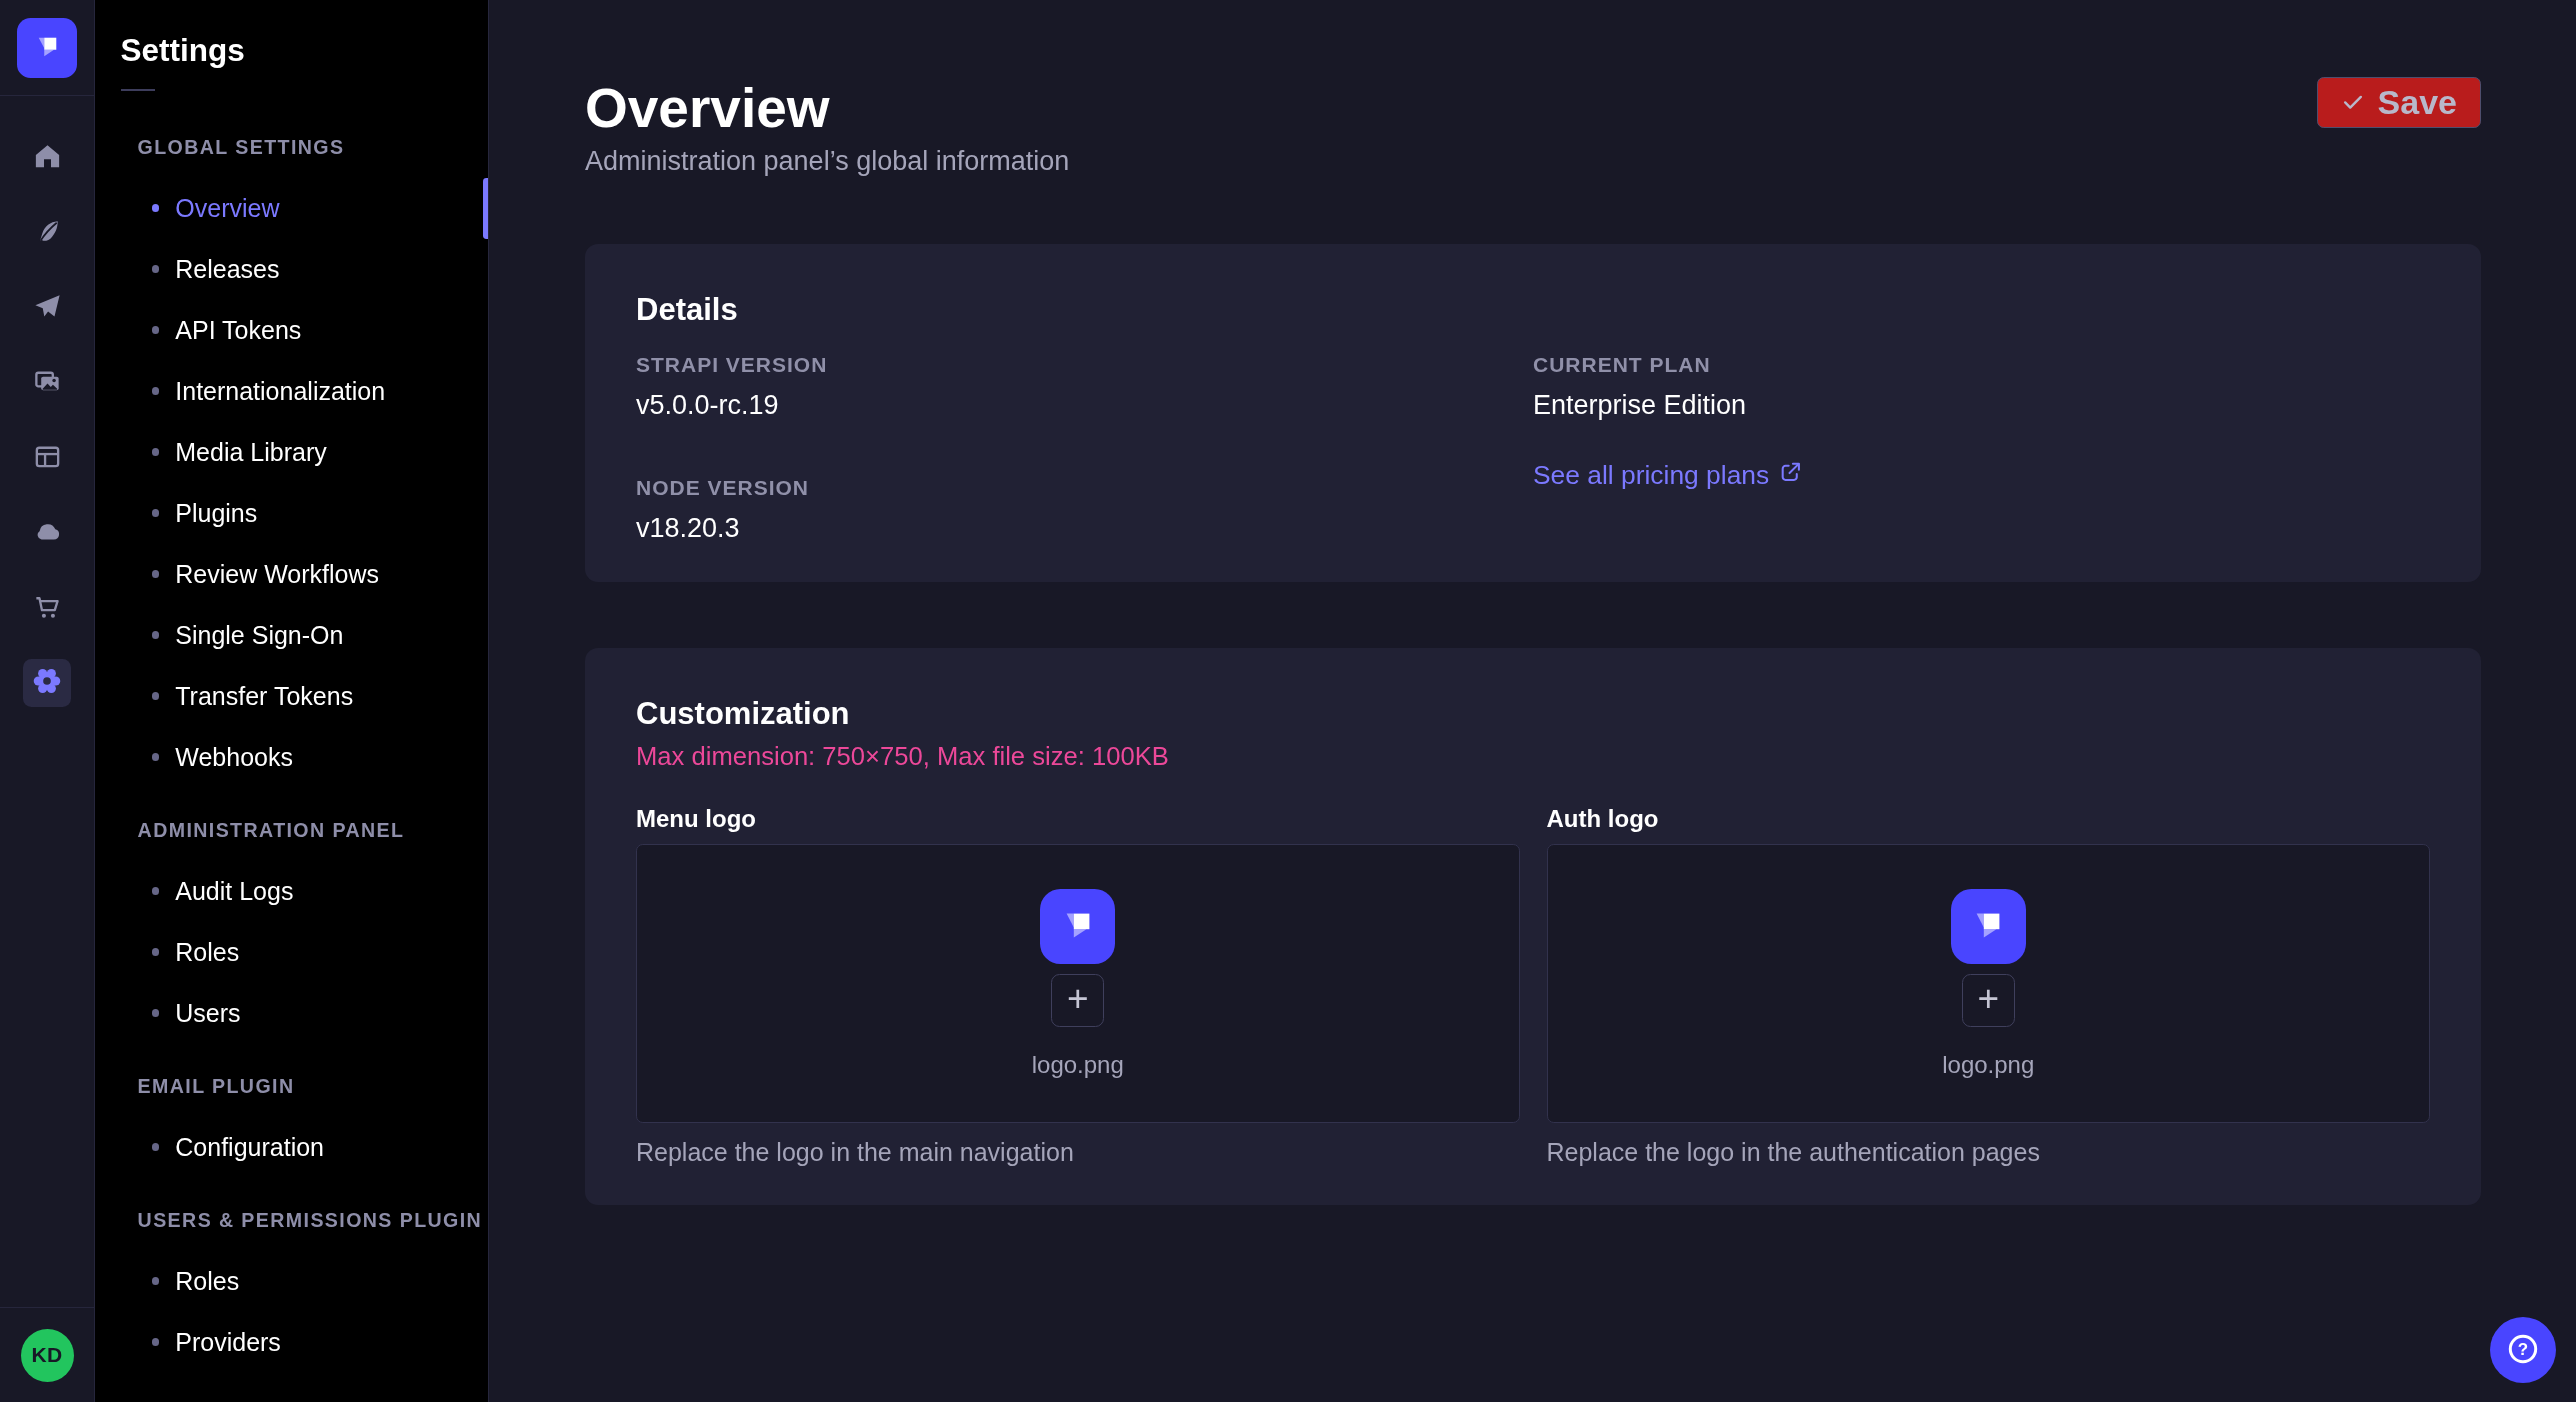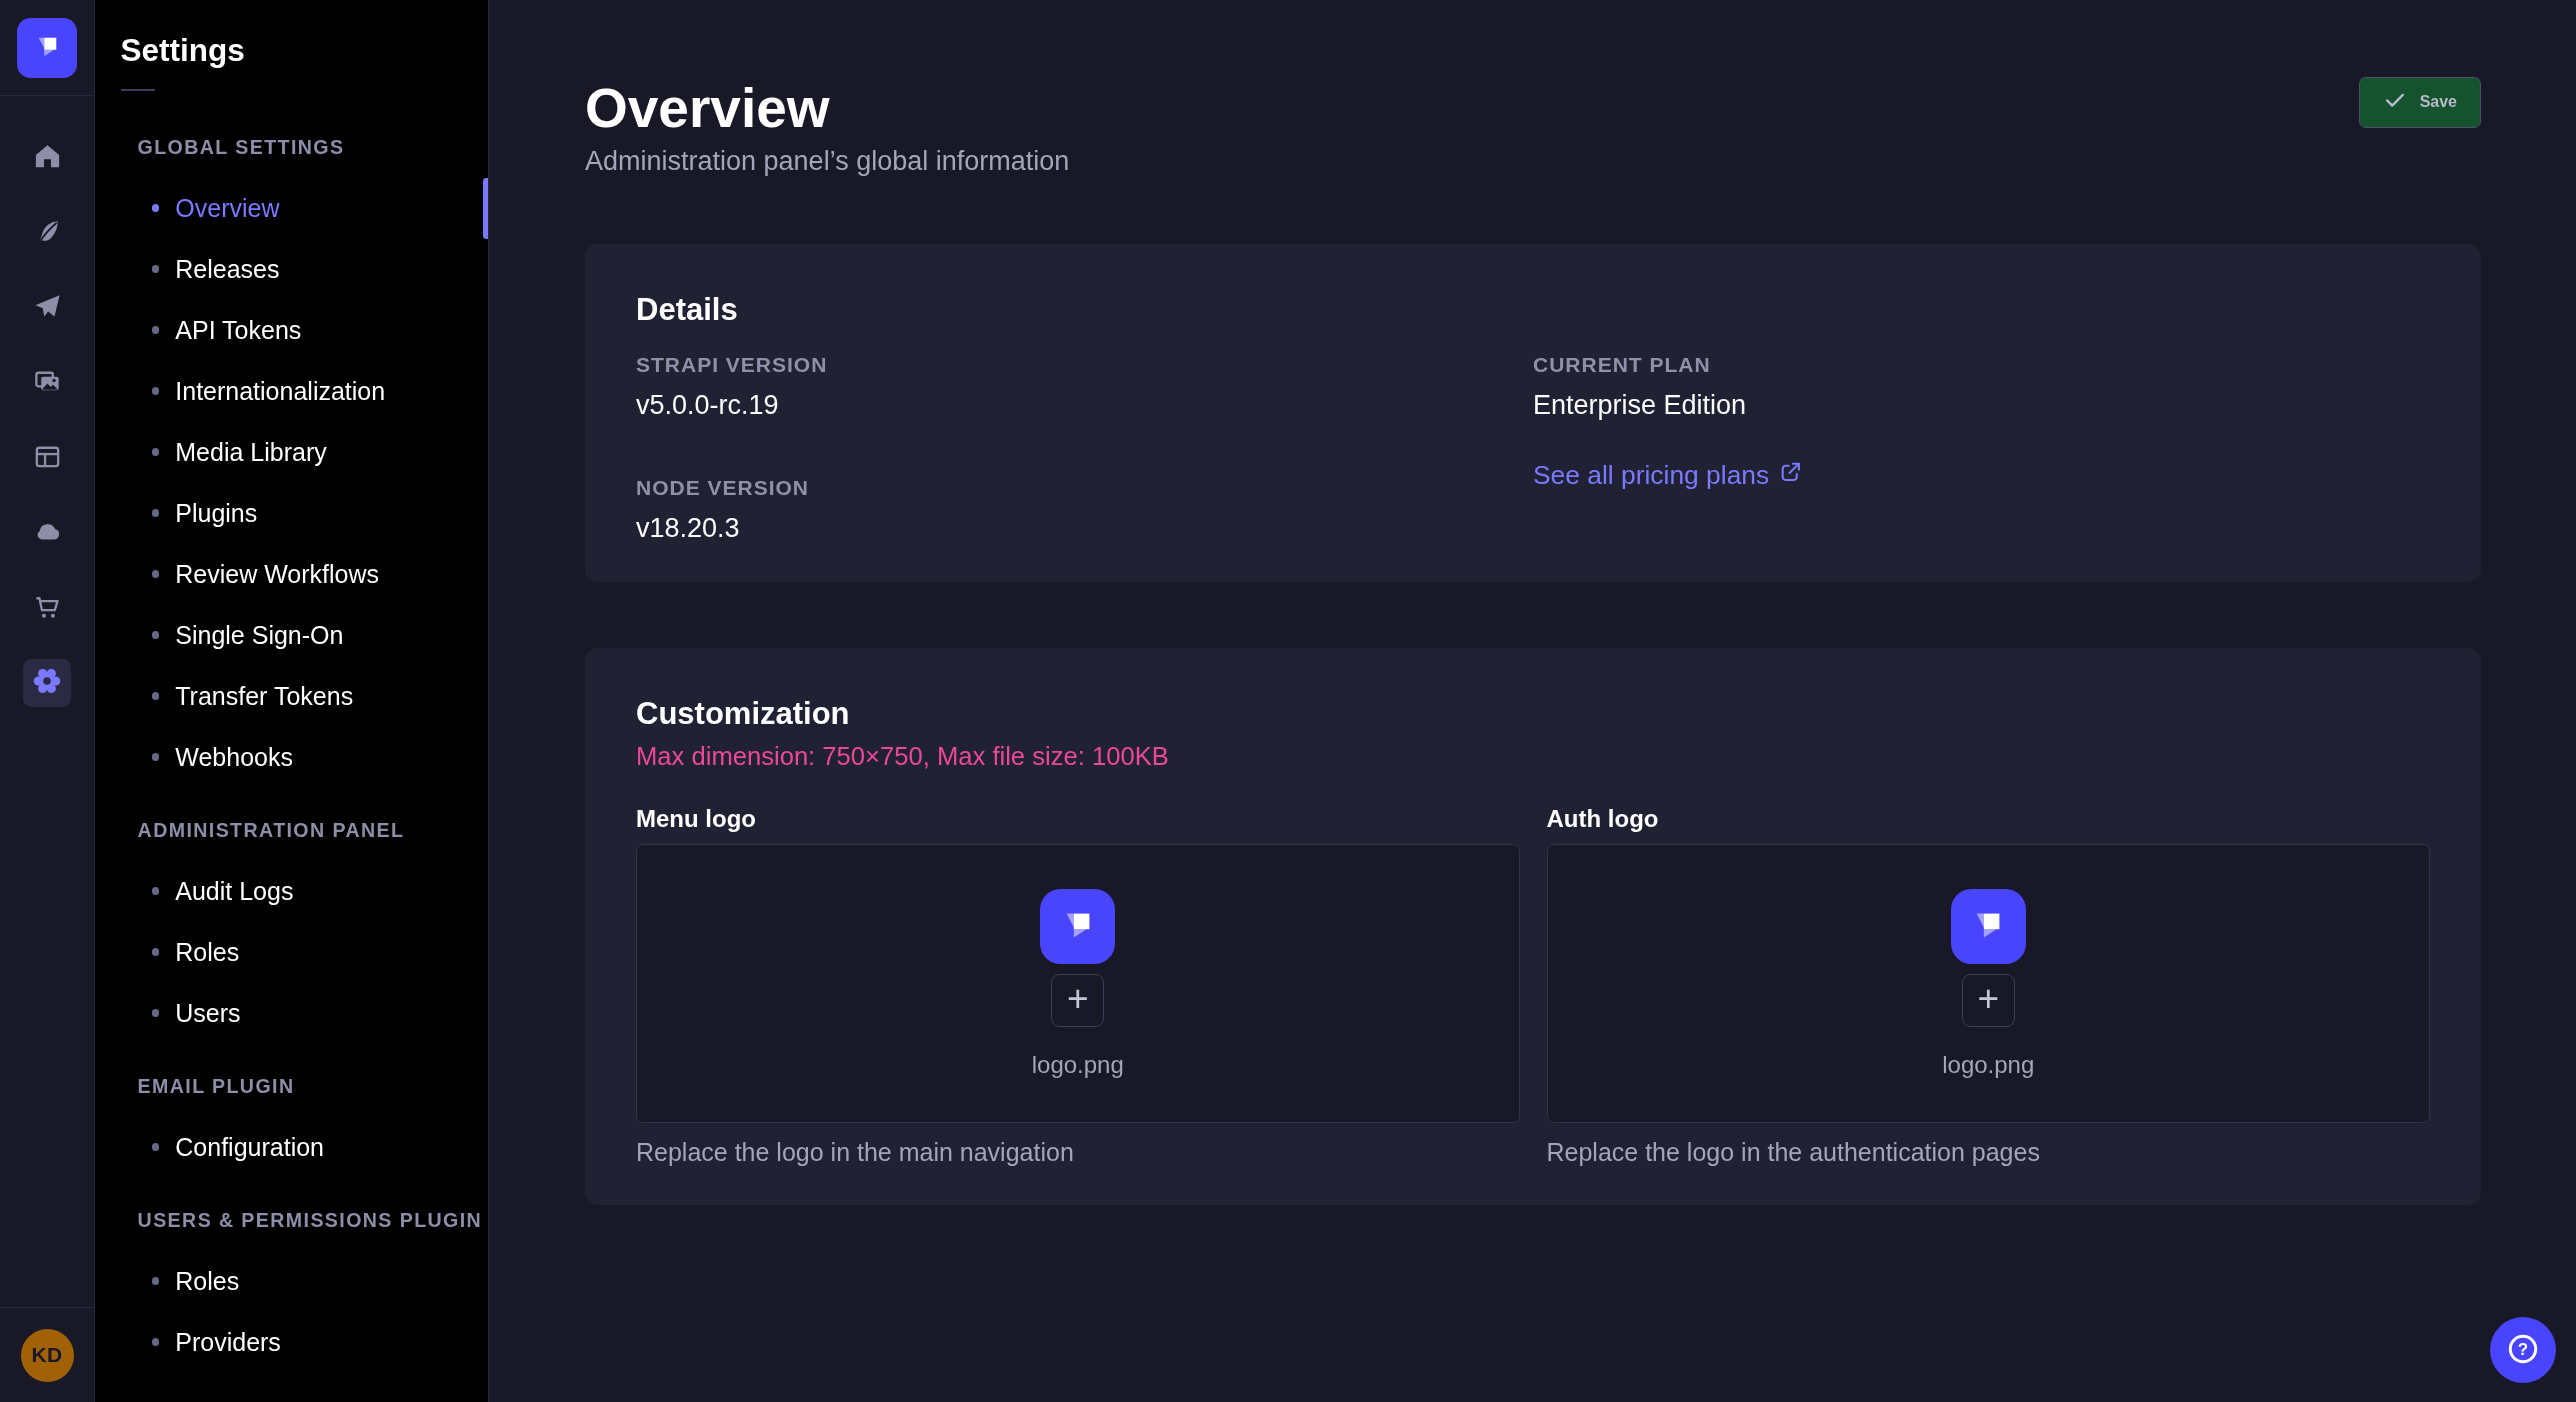--- a/index.html
+++ b/index.html
@@ -42,21 +42,21 @@
     background:#2a2a43;
     display:flex; align-items:center; justify-content:center;
   }
   .rail-bottom {
     margin-top:auto; width:100%; height:95px;
     border-top:0.9px solid #26263c;
     display:flex; align-items:center; justify-content:center;
   }
   .avatar {
     width:53px; height:53px; border-radius:50%;
-    background:#a16207; color:#181826;
+    background:#22c55e; color:#181826;
     font-size:21px; font-weight:bold;
     display:flex; align-items:center; justify-content:center;
     cursor:pointer; letter-spacing:0.4px;
   }
 
   
   .settings-aside {
     width:394px; height:100%;
     background:#000000;
     border-right:0.9px solid #26263c;
@@ -96,22 +96,22 @@
   .main {
     flex:1; padding:75px 95px 0 96px;
     position:relative; overflow:hidden;
   }
   .main-header { display:flex; justify-content:space-between; align-items:flex-start; }
   .page-title { font-size:55px; font-weight:bold; line-height:1.2; color:#ffffff; }
   .page-subtitle { font-size:27px; color:#a5a5ba; margin-top:3.4px; line-height:34px; }
   .save-btn {
     display:flex; align-items:center; gap:12.8px;
     height:51px; padding:0 23px; margin-top:1.7px;
-    background:#14532d; border:1.7px solid #4e4e6d; border-radius:6.8px;
-    color:#b8b8ca; font-size:16px; font-weight:600;
+    background:#b91c1c; border:1.7px solid #4e4e6d; border-radius:6.8px;
+    color:#b8b8ca; font-size:34px; font-weight:600;
     font-family:"Liberation Sans", sans-serif;
     cursor:pointer;
   }
 
   .card {
     background:#212134; border-radius:13px;
     margin-top:66px; padding:48px 51px 37px 51px;
   }
   .card-title { font-size:31px; font-weight:600; color:#ffffff; }
 

